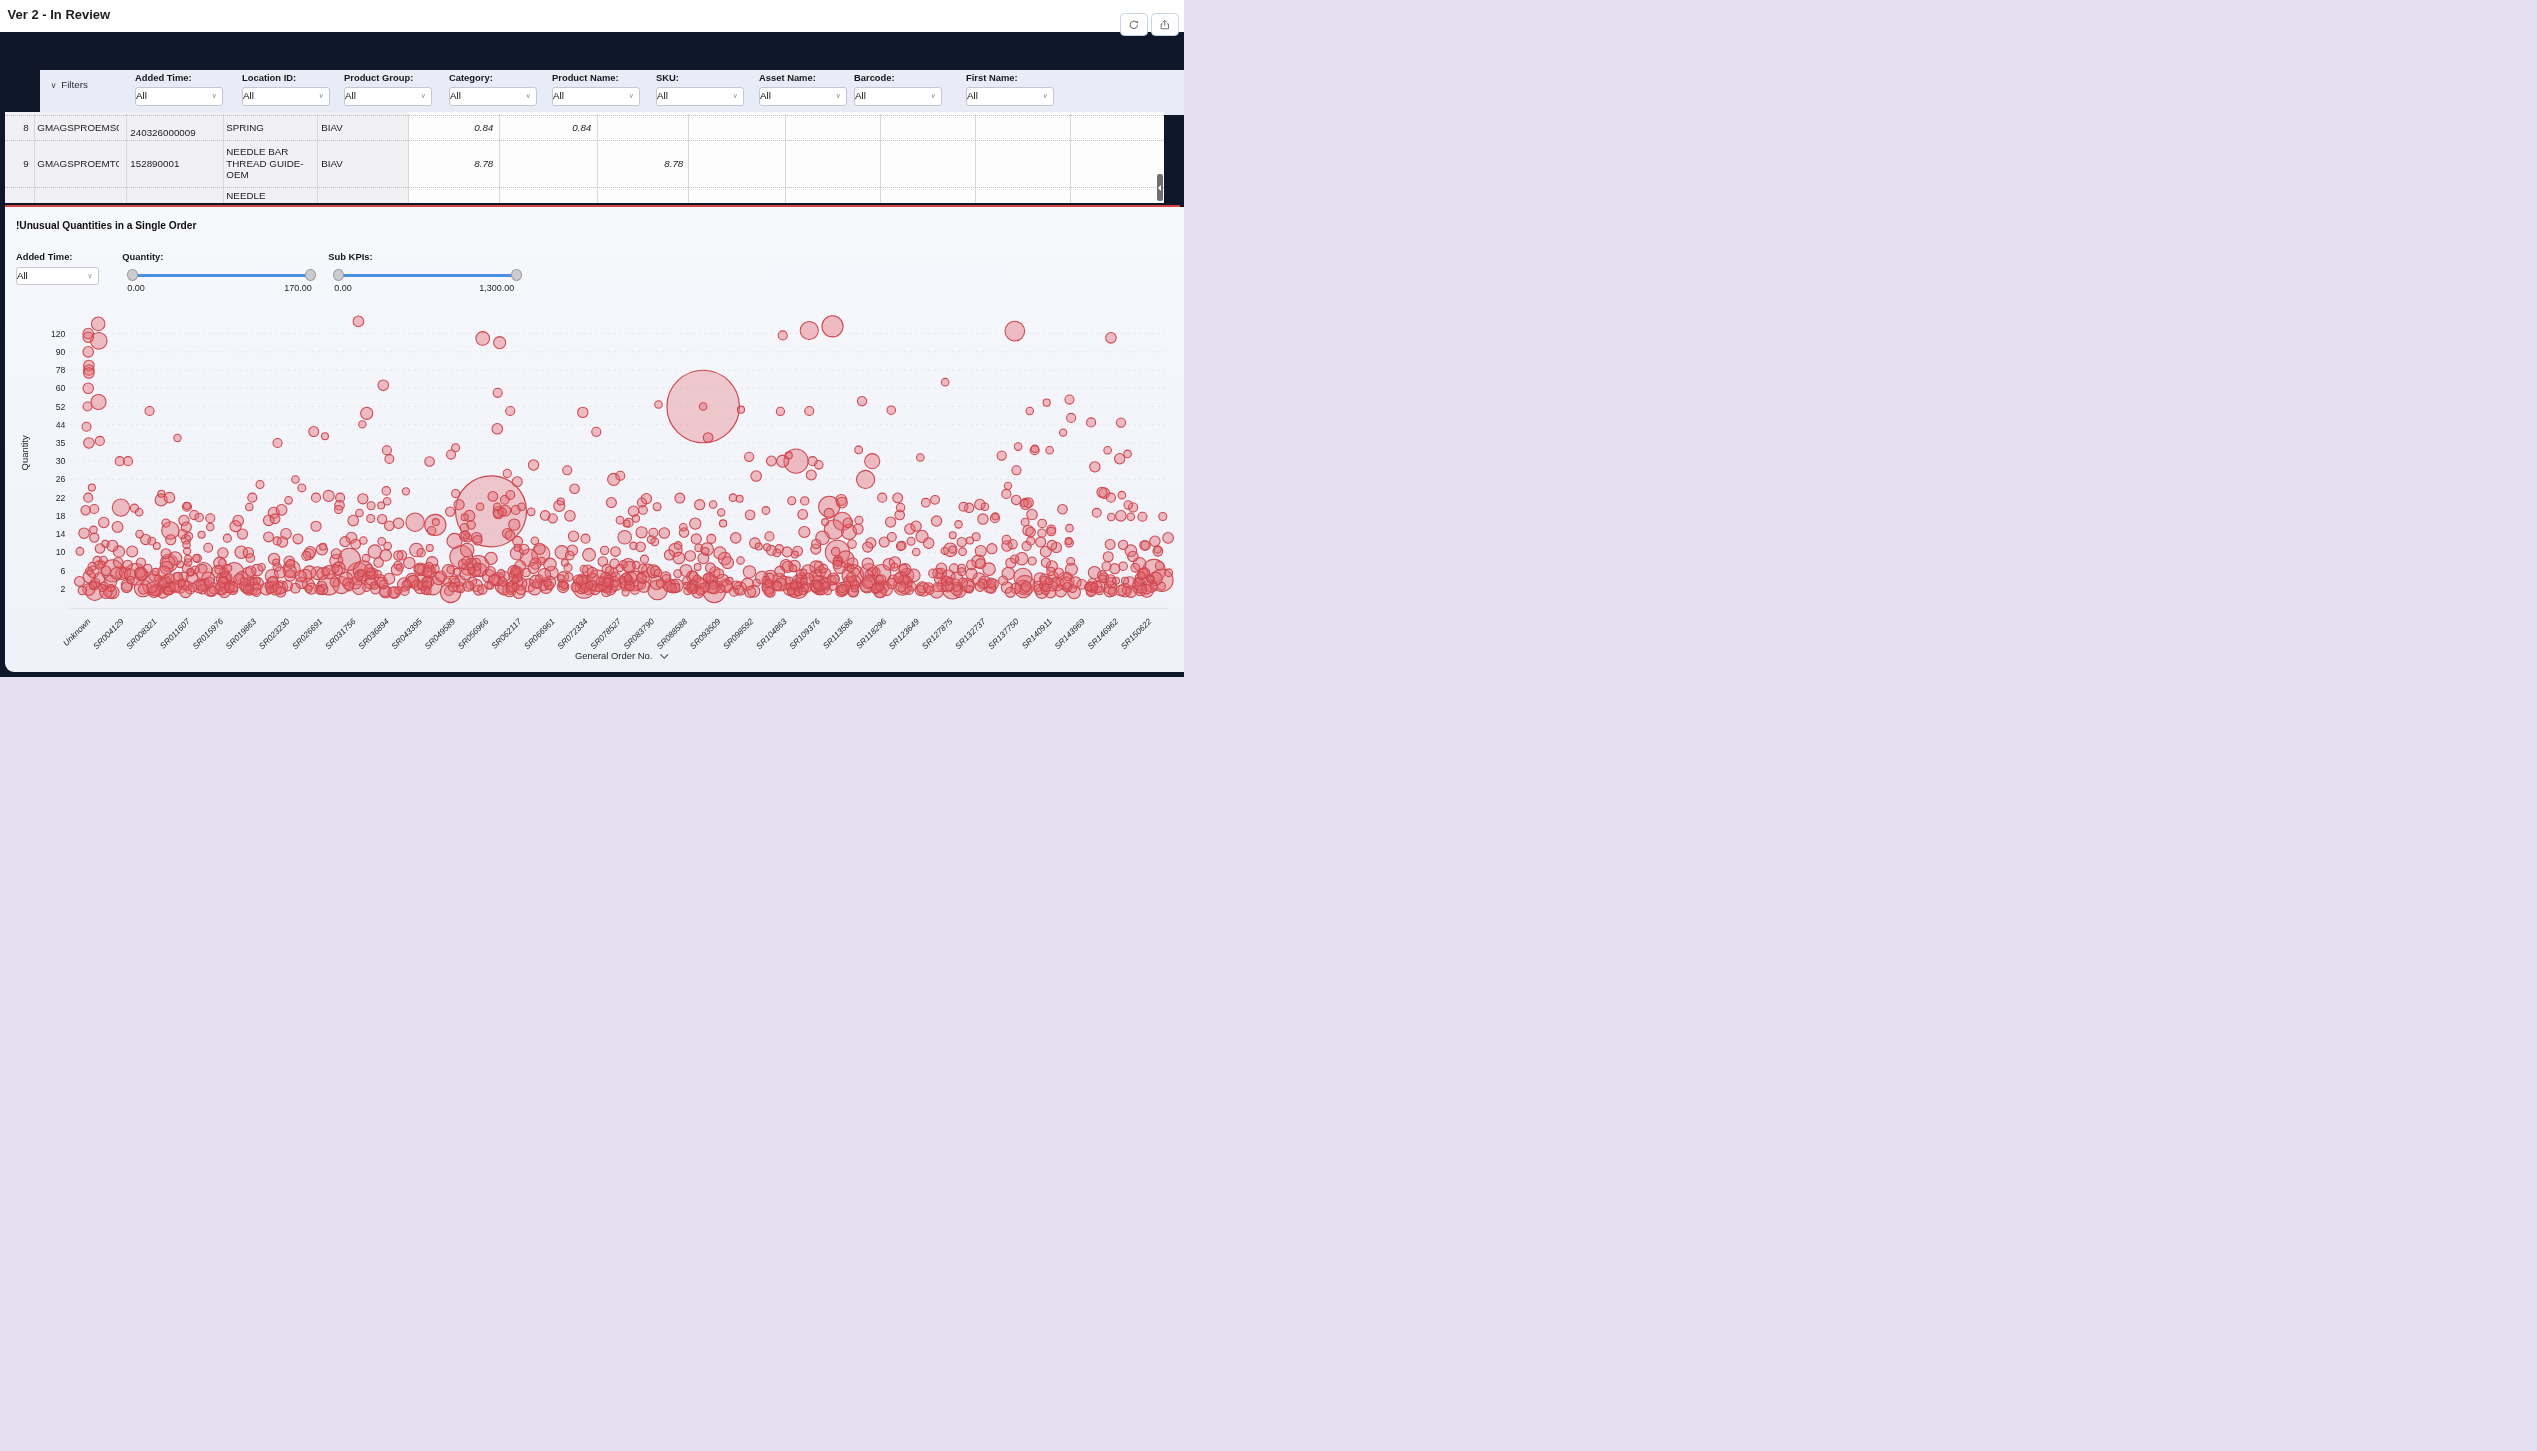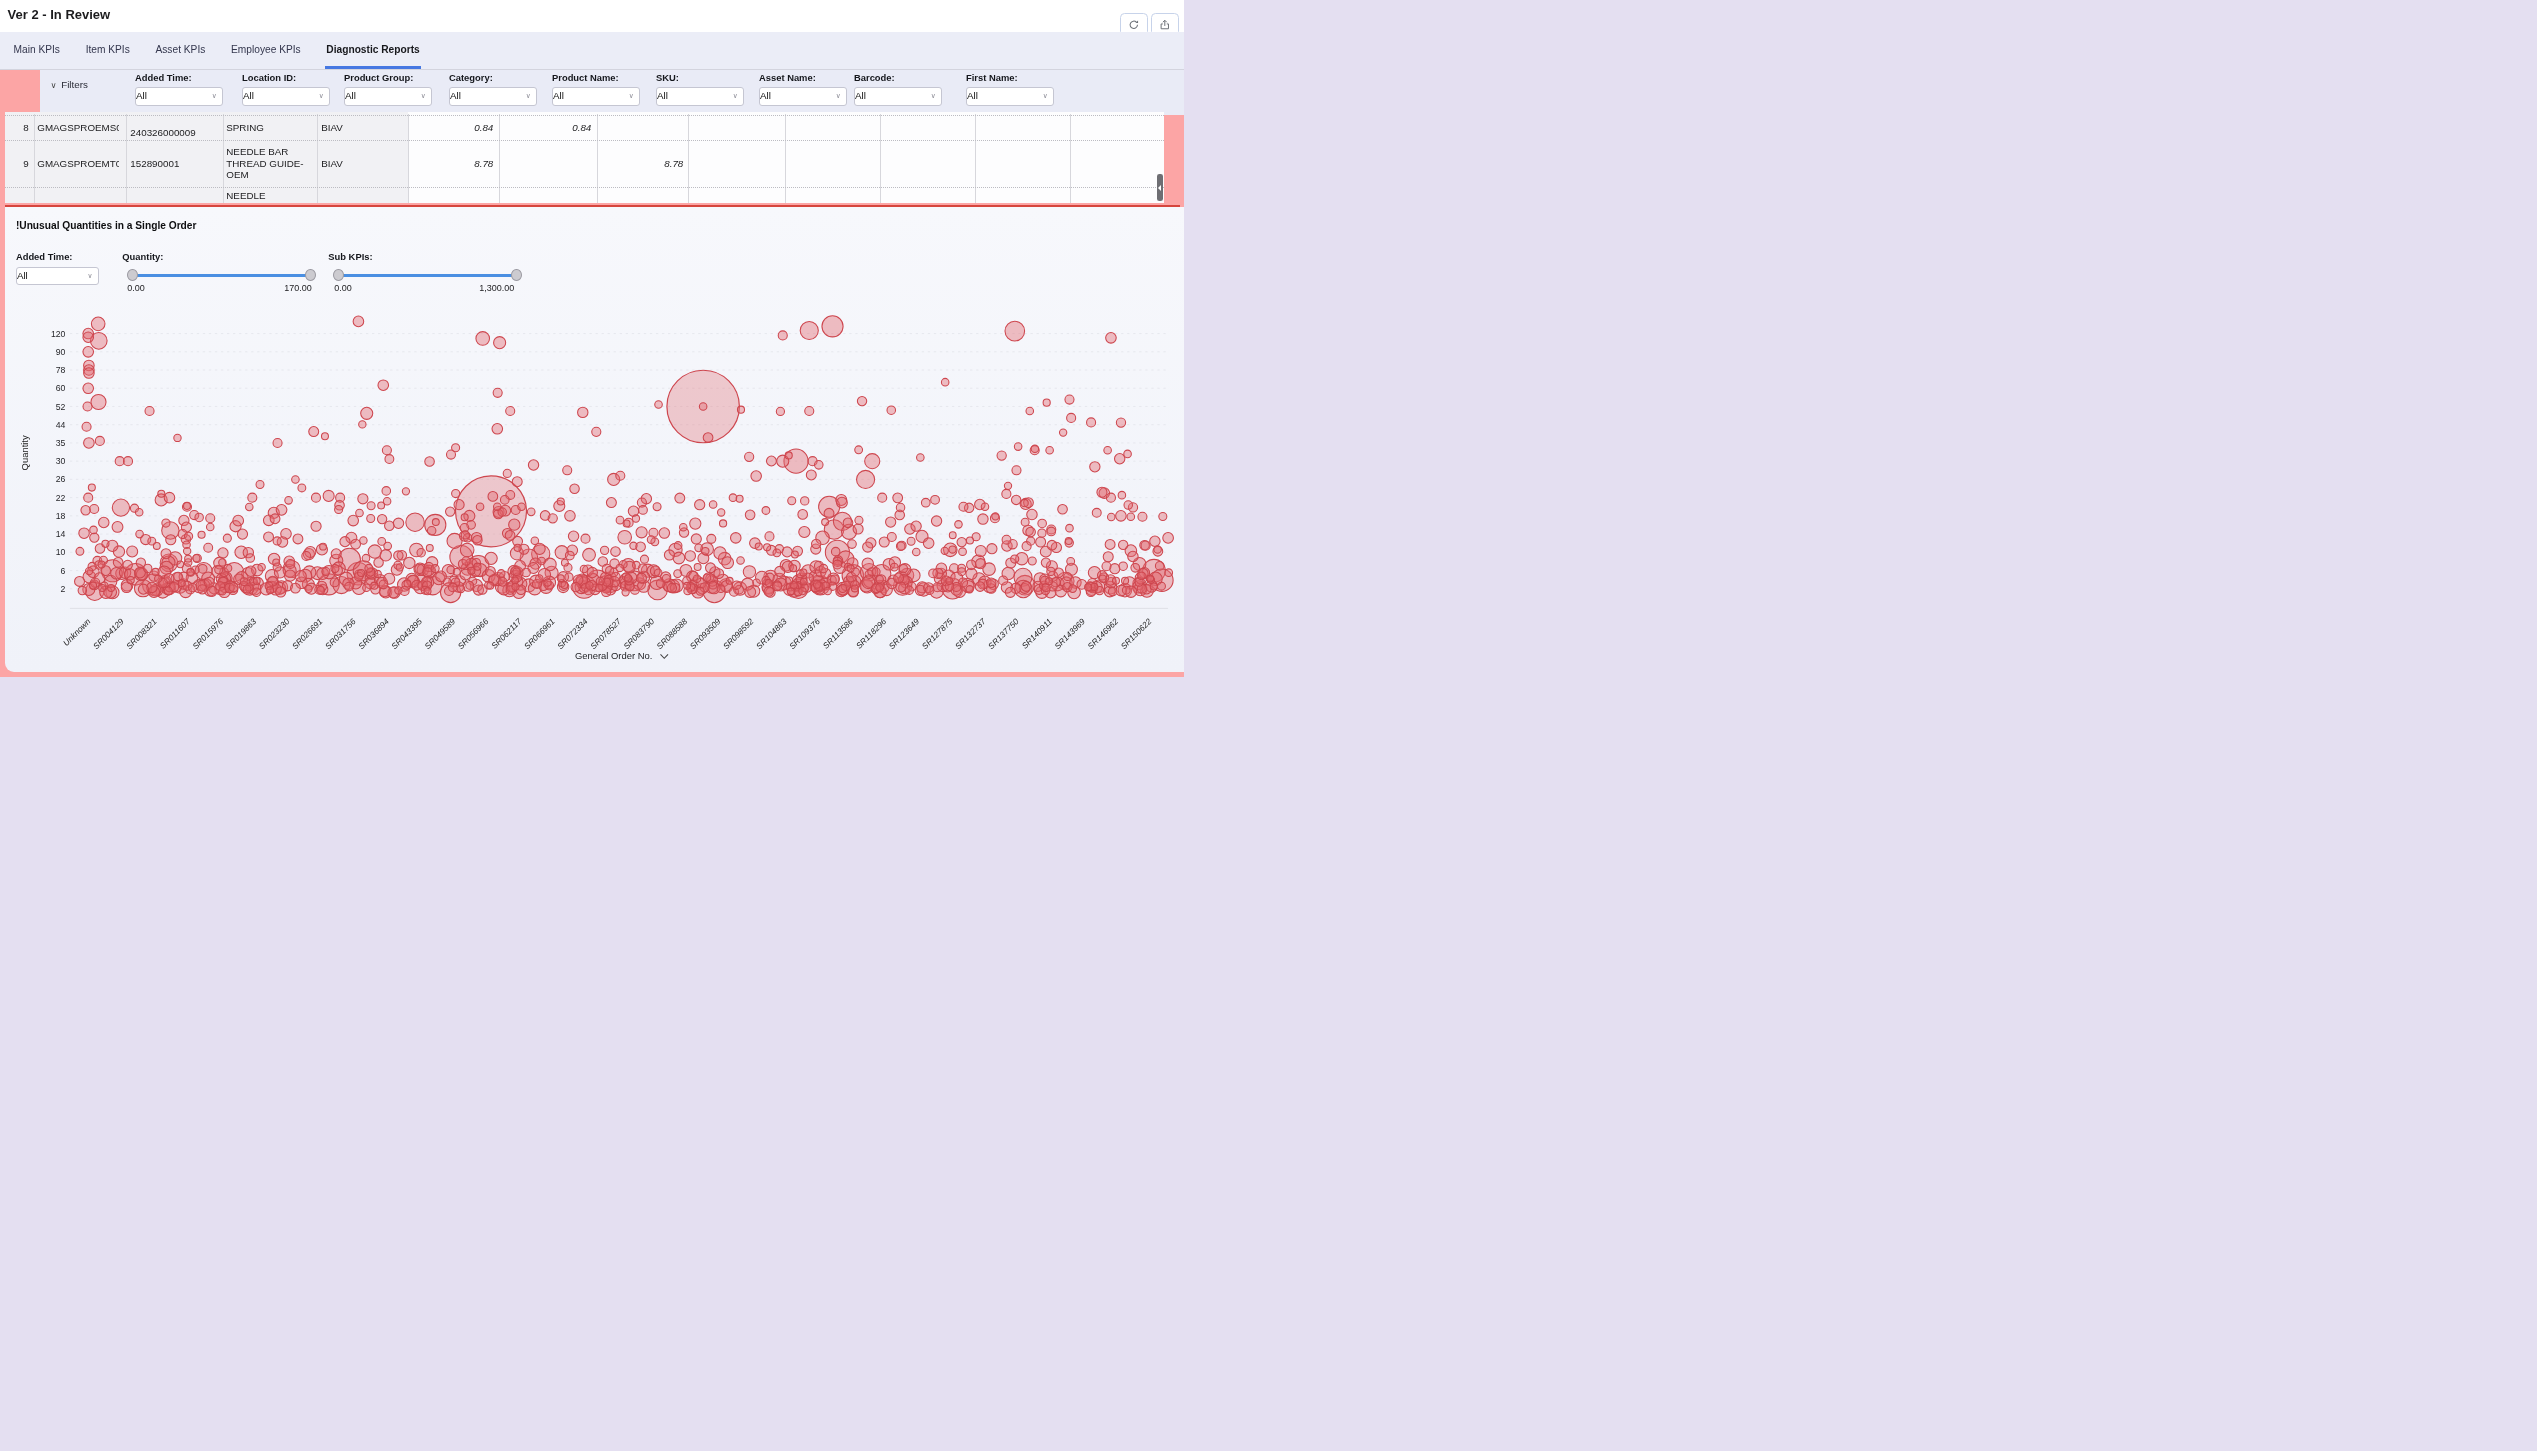--- a/index.html
+++ b/index.html
@@ -1,16 +1,16 @@
 <!DOCTYPE html>
 <html style="font-size:12px"><head>
 <meta charset="utf-8">
 <style>
   html,body{margin:0;padding:0;background:#e4dff1;font-family:"Liberation Sans",sans-serif;}
-  #app{position:relative;width:1184px;height:677px;background:#fca5a5;overflow:hidden;}
+  #app{position:relative;width:1184px;height:677px;background:#0f172a;overflow:hidden;}
   
   .header{position:absolute;left:0;top:0;width:1184px;height:32px;background:#ffffff;}
   .page-title{position:absolute;left:7.6px;top:6.8px;font-size:13px;font-weight:bold;color:#1c1c1e;}
   .hbtn{position:absolute;top:13px;width:26.4px;height:21px;background:#fff;border:0.8px solid #c7d3ea;border-radius:4.5px;display:flex;align-items:center;justify-content:center;cursor:pointer;}
   .hbtn svg{display:block;}
   
   .tabbar{position:absolute;left:0;top:32px;width:1184px;height:38px;background:#ebedf7;border-bottom:0.8px solid #d3d4de;display:flex;align-items:stretch;padding-left:12px;box-sizing:border-box;}
   .tab{display:flex;align-items:center;margin-right:22.7px;font-size:10.2px;color:#33364d;cursor:pointer;border-bottom:3px solid transparent;padding:0 1.5px;box-sizing:border-box;}
   .tab.active{color:#17181c;font-weight:bold;border-bottom-color:#4678e2;}
   
@@ -68,27 +68,20 @@
         <svg width="13.6" height="13.6" viewBox="0 0 24 24" fill="none" stroke="#6a6e75" stroke-width="1.7">
             <path d="M5.5 10.5v8.5h13v-8.5"></path>
             <path d="M5.5 10.5h3M15.5 10.5h3"></path>
             <path d="M12 14V4.5"></path>
             <path d="M8.5 7.5 12 4l3.5 3.5"></path>
           </svg>
       </span>
     </div>
   </div>
 
-  <div class="tabbar" id="tabbar">
-      <div class="tab">Main KPIs</div>
-      <div class="tab">Item KPIs</div>
-      <div class="tab">Asset KPIs</div>
-      <div class="tab">Employee KPIs</div>
-      <div class="tab active">Diagnostic Reports</div>
-    </div>
 
   <div class="filterbar">
     <div class="filters-toggle"><span class="chev">∨</span><span>Filters</span></div>
     <div id="filter-fields">
         <div class="ffield" style="left: 95px;">
           <div class="flabel">Added Time:</div>
           <div class="select"><span>All</span><span class="chev">∨</span></div>
         </div>
         <div class="ffield" style="left: 202px;">
           <div class="flabel">Location ID:</div>

